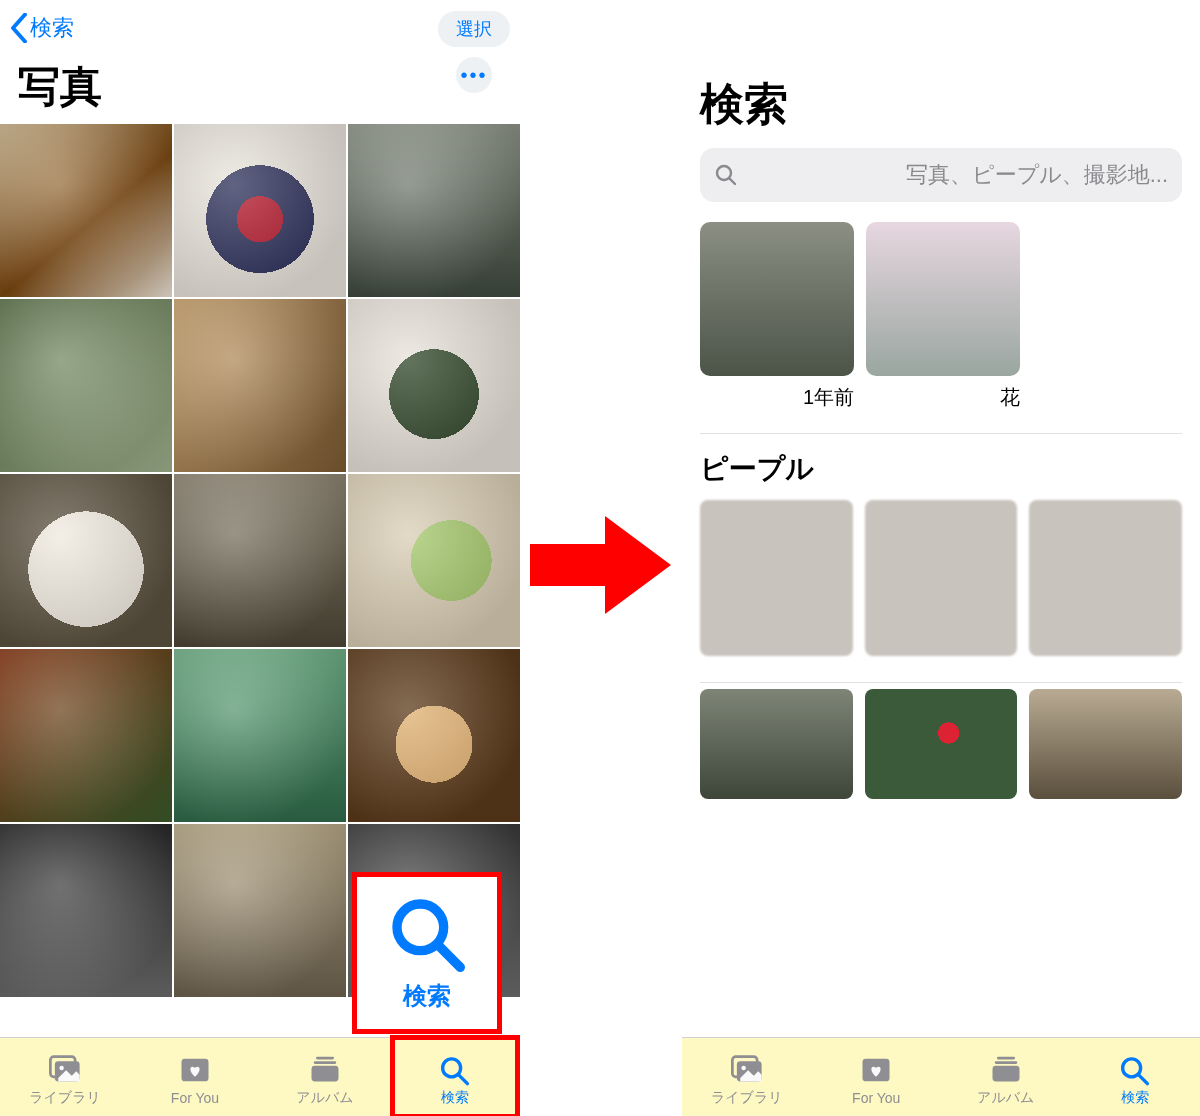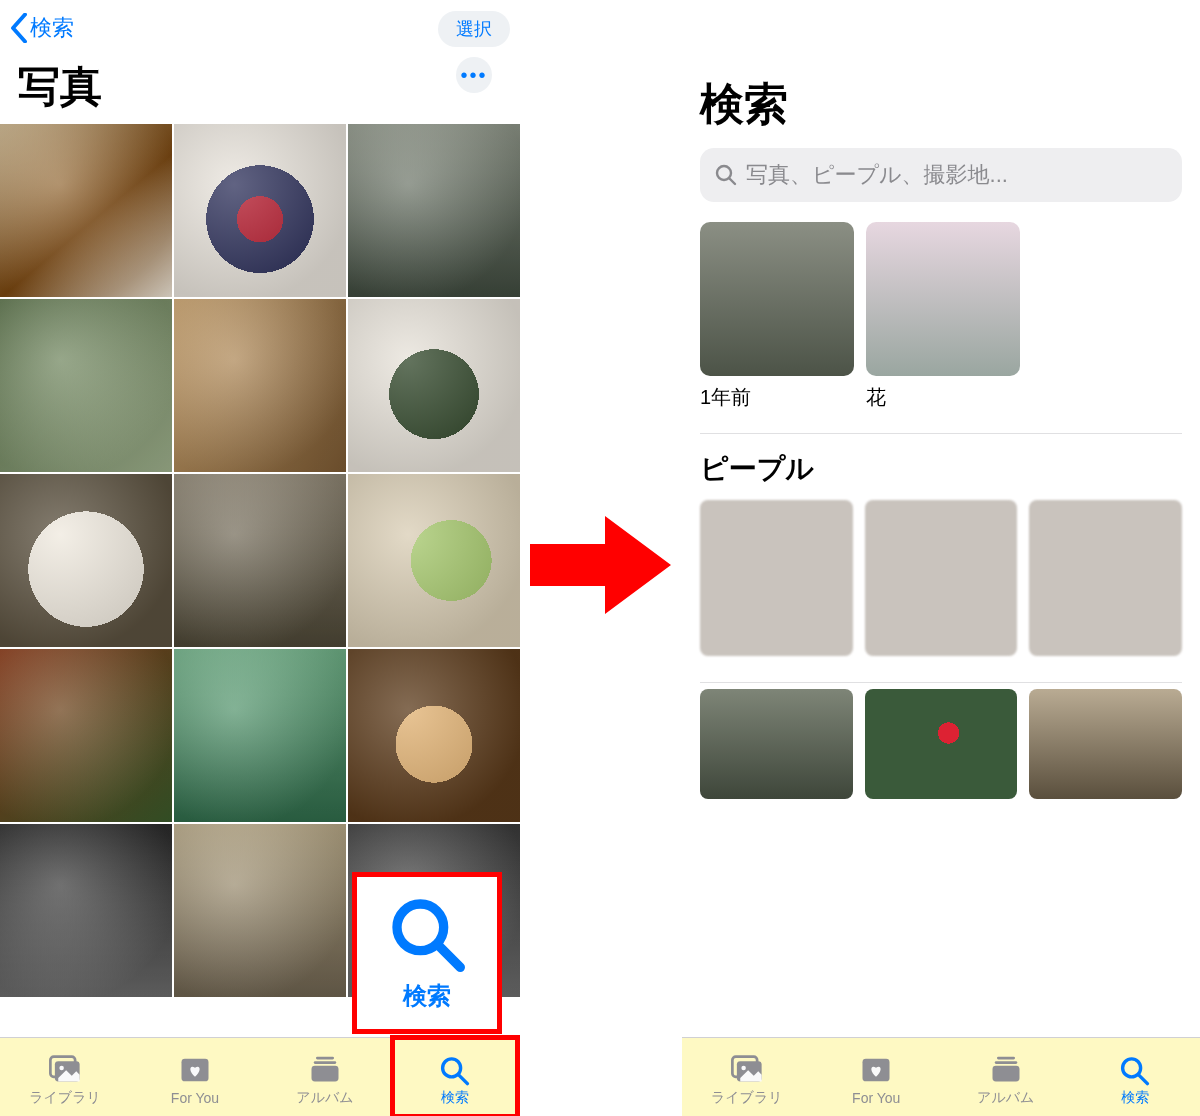--- a/index.html
+++ b/index.html
@@ -187,34 +187,35 @@
     margin: 0 18px 20px;
     background: #eeeef0;
     border-radius: 14px;
     height: 54px;
     display: flex;
     align-items: center;
     padding: 0 14px;
     gap: 8px;
     color: #8a8a8e;
     font-size: 22px;
+    justify-content: space-between;
   }
   .search-field svg { width: 24px; height: 24px; flex: none; }
 
   .section-h {
     font-size: 28px;
     font-weight: 700;
     padding: 10px 18px 12px;
   }
   .moments-row, .people-row, .places-row {
     display: flex;
     gap: 12px;
     padding: 0 18px;
   }
-  .moment-item { width: 154px; text-align: left; cursor:pointer; }
+  .moment-item { width: 154px; text-align: right; cursor:pointer; }
   .moment-thumb {
     width: 154px; height: 154px;
     border-radius: 10px;
     background: #888;
   }
   .m1 { background: linear-gradient(#8b8f84,#4c5347); }
   .m2 { background: linear-gradient(#e7d7e0,#9aa6a0); }
   .m3 { background: radial-gradient(circle at 50% 55%, #b3182b 0 18%, #2c2f59 18% 42%, #e9e4dc 42% 100%); }
   .moment-item .cap { margin-top: 8px; font-size: 20px; }
 

